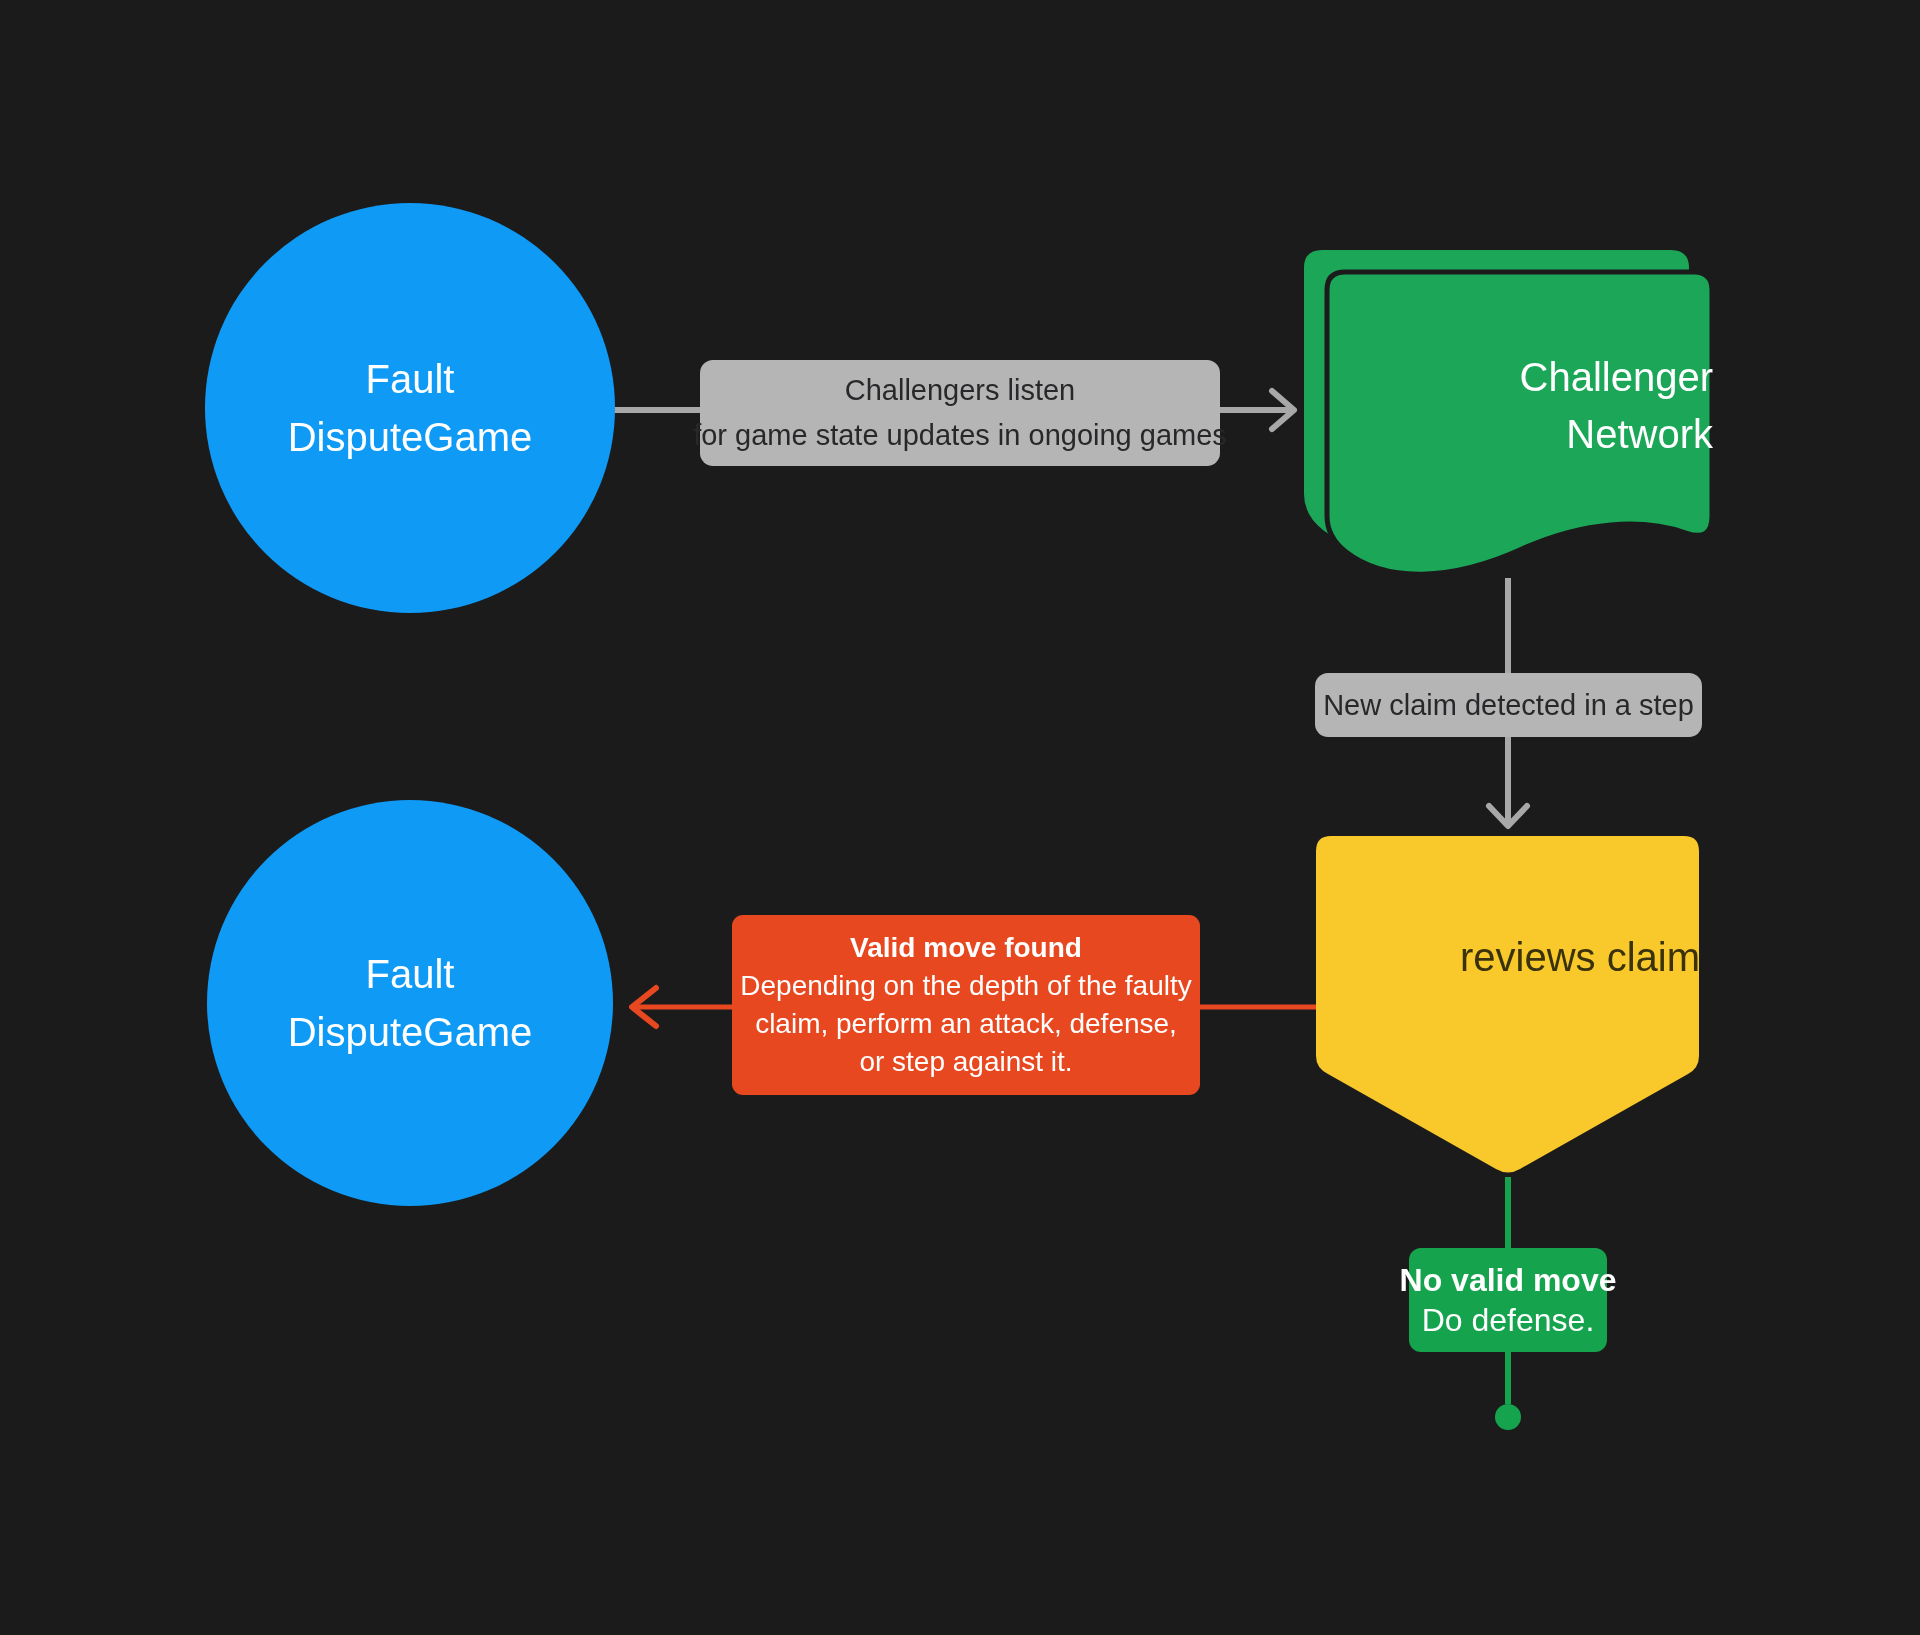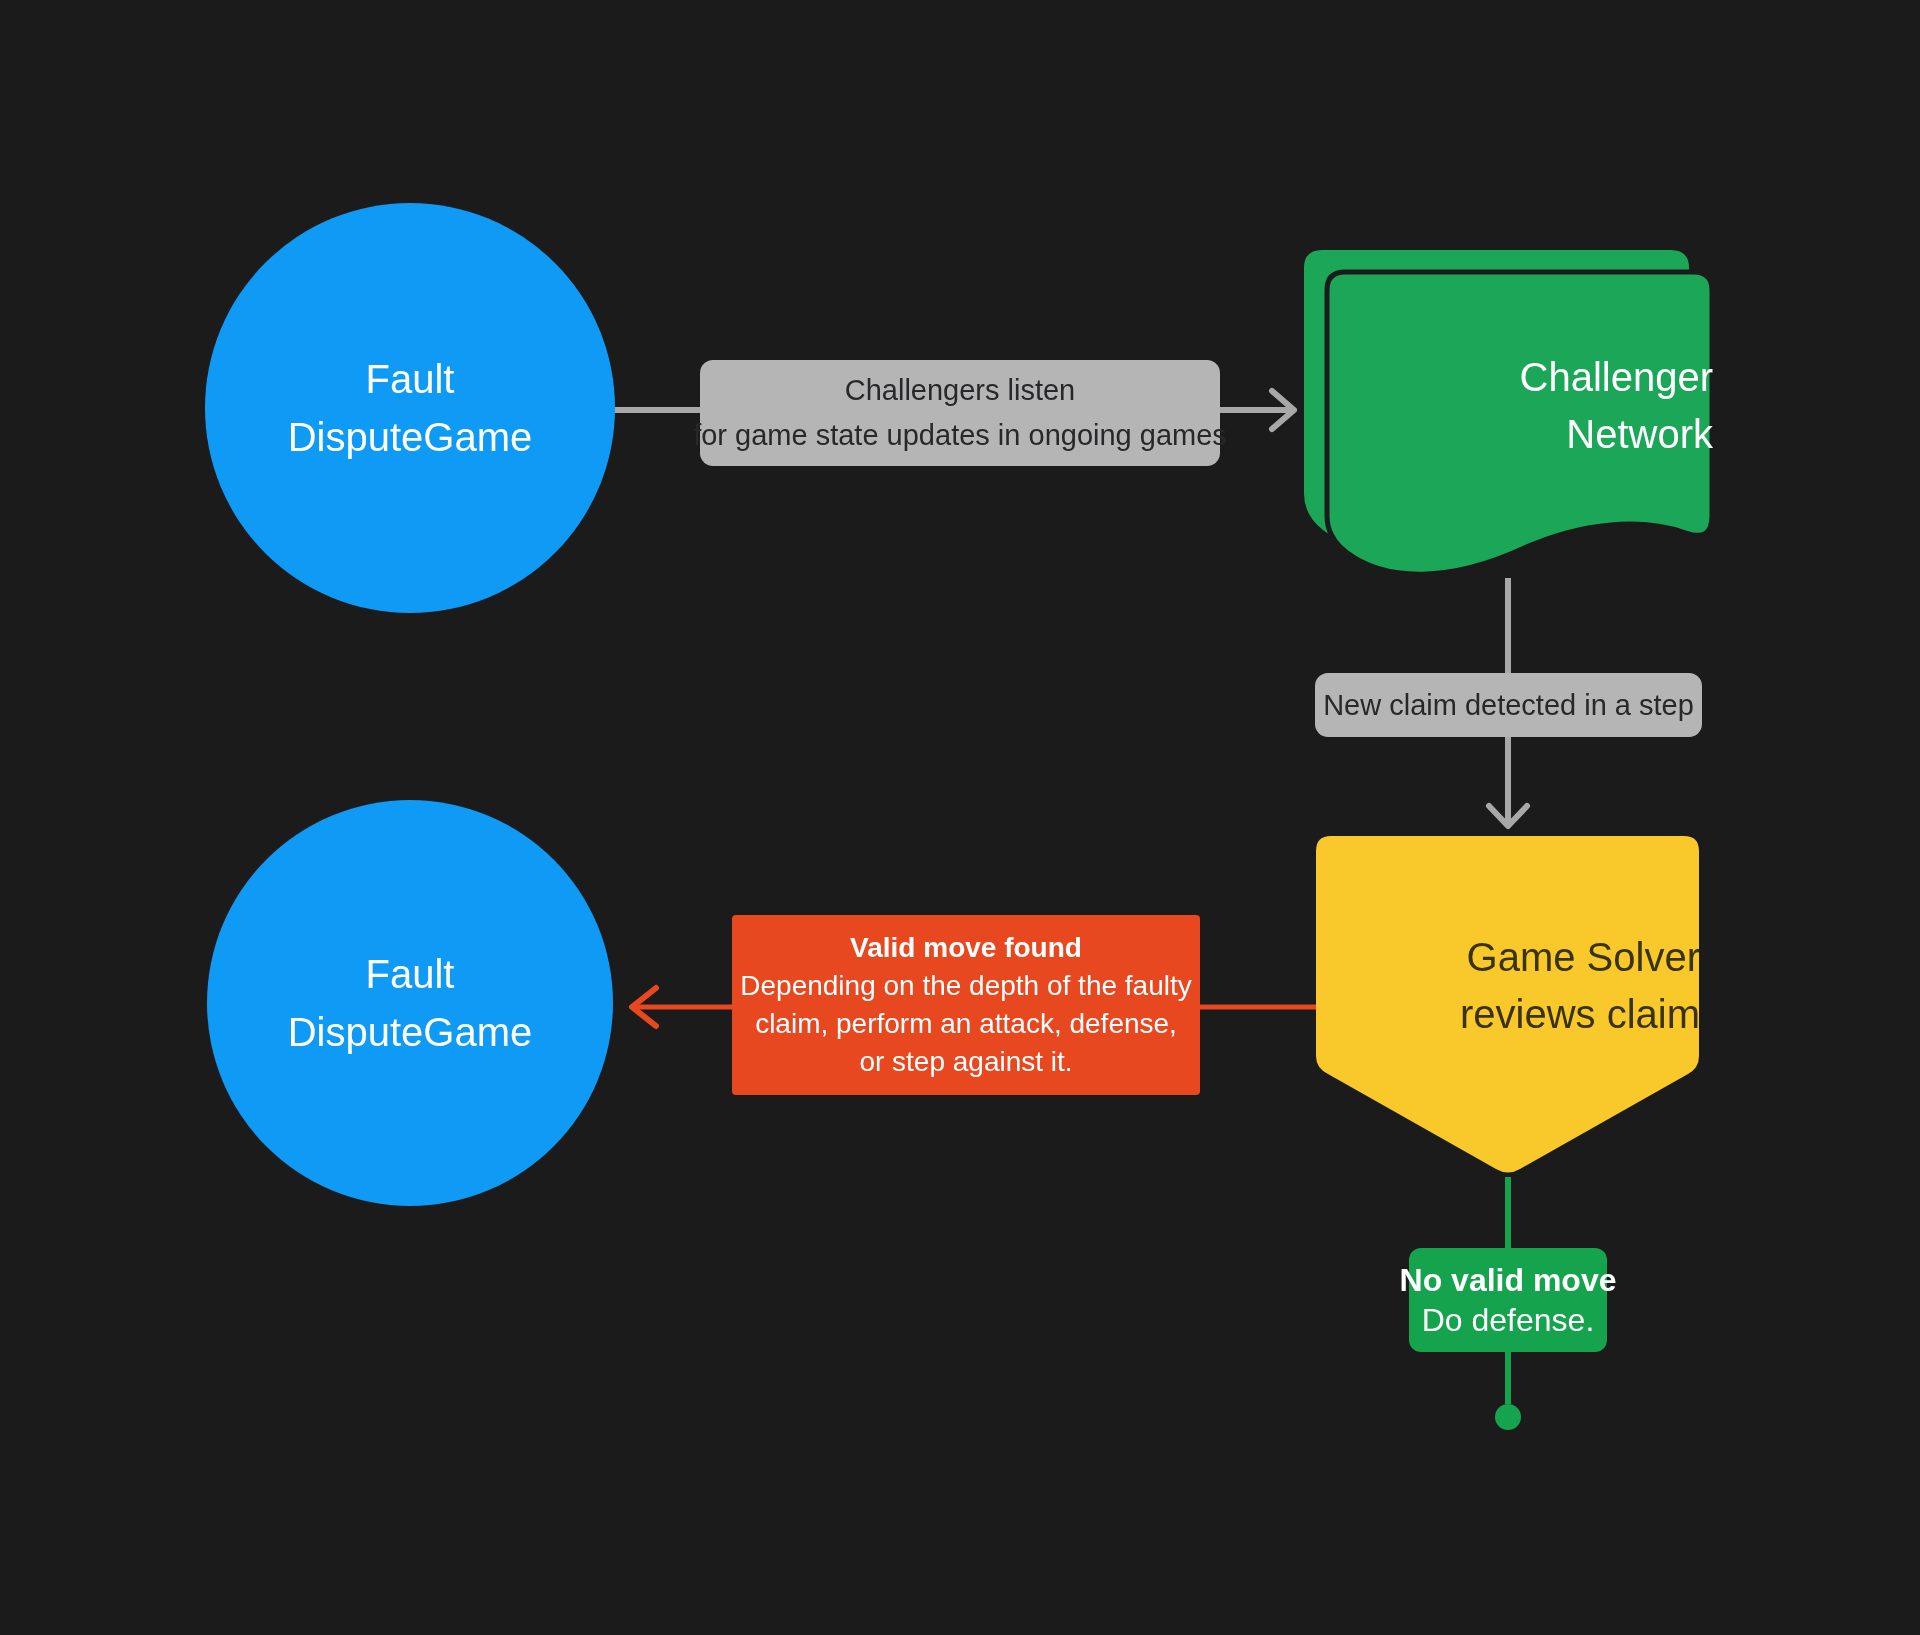--- a/index.html
+++ b/index.html
@@ -76,21 +76,21 @@
     display: flex;
     flex-direction: column;
     align-items: center;
     justify-content: center;
     text-align: center;
     color: var(--white);
     z-index: 2;
   }
   .callout.red {
     background: var(--red);
-    border-radius: 4px;
+    border-radius: 11px;
     font-size: 28px;
     line-height: 38px;
     white-space: nowrap;
   }
   .callout.green {
     background: var(--green-box);
     border-radius: 12px;
     font-size: 32px;
     line-height: 40px;
     white-space: nowrap;
@@ -149,21 +149,20 @@
   <div class="edge-label" style="left:1315px; top:673px; width:387px; height:64px;">
     <div>New claim detected in a step</div>
   </div>
 
   <div class="shape-text challenger" style="left:1327px; top:349px; width:386px;">
     <div>Challenger</div>
     <div>Network</div>
   </div>
 
   <div class="shape-text solver" style="left:1316px; top:929px; width:384px;">
-    <div>Game Solver</div>
     <div>reviews claim</div>
   </div>
 
   <div class="callout red" style="left:732px; top:915px; width:468px; height:180px;">
     <div class="title">Valid move found</div>
     <div>Depending on the depth of the faulty</div>
     <div>claim, perform an attack, defense,</div>
     <div>or step against it.</div>
   </div>
 

